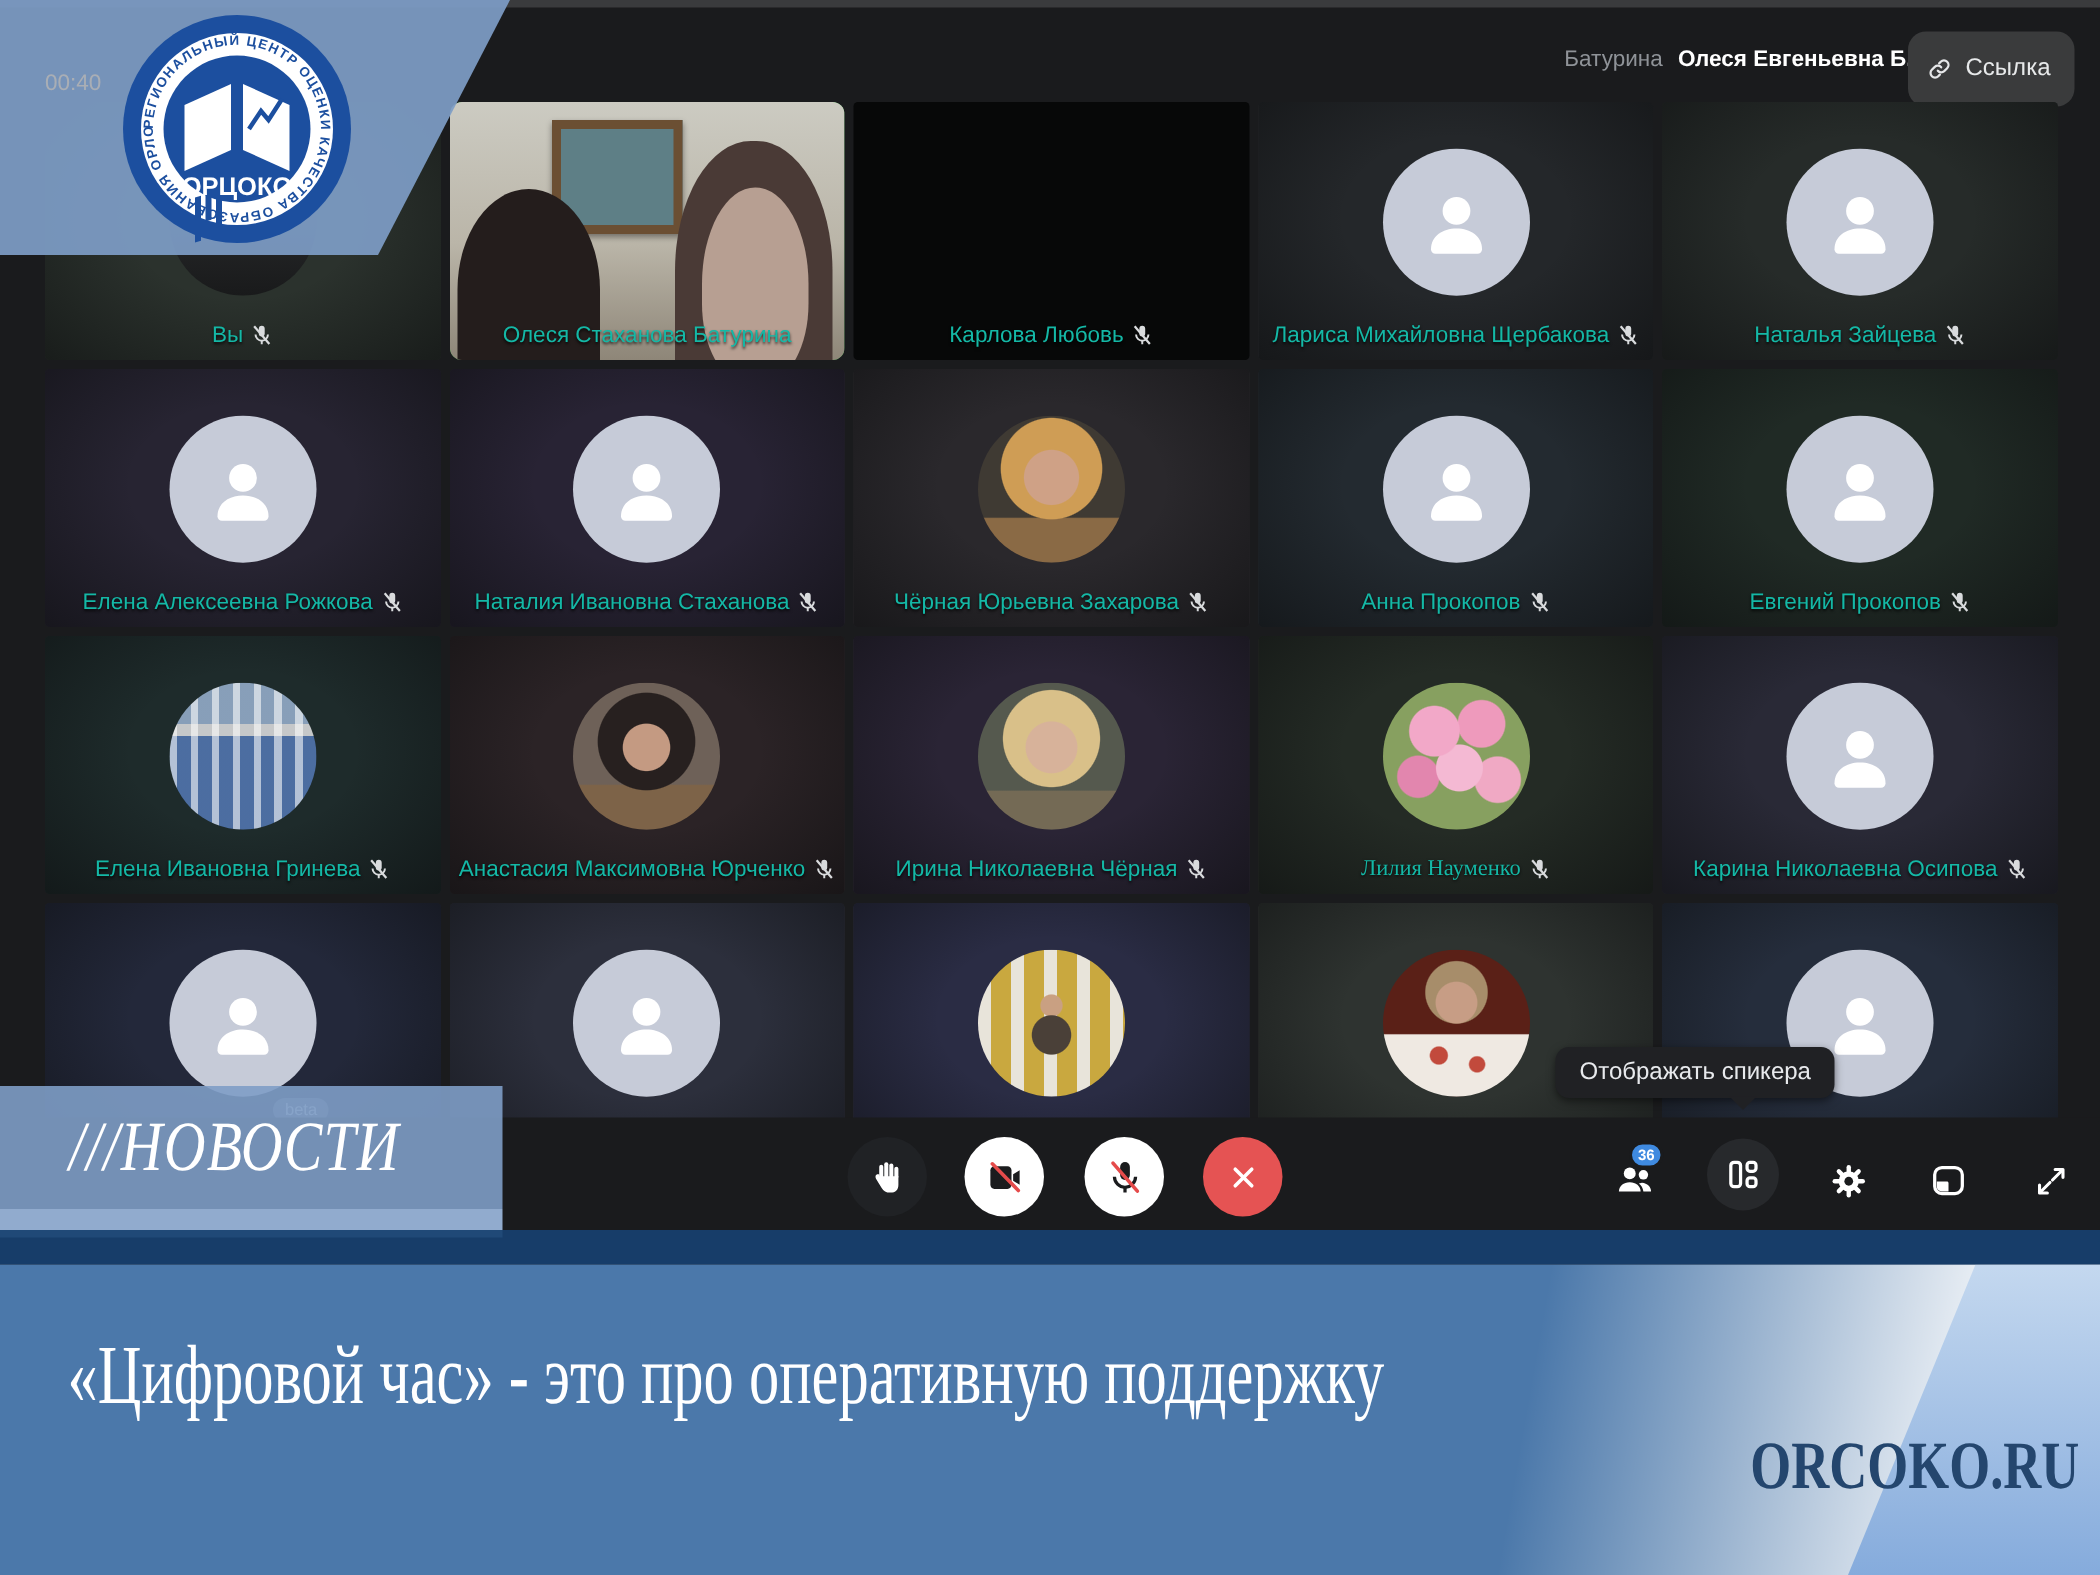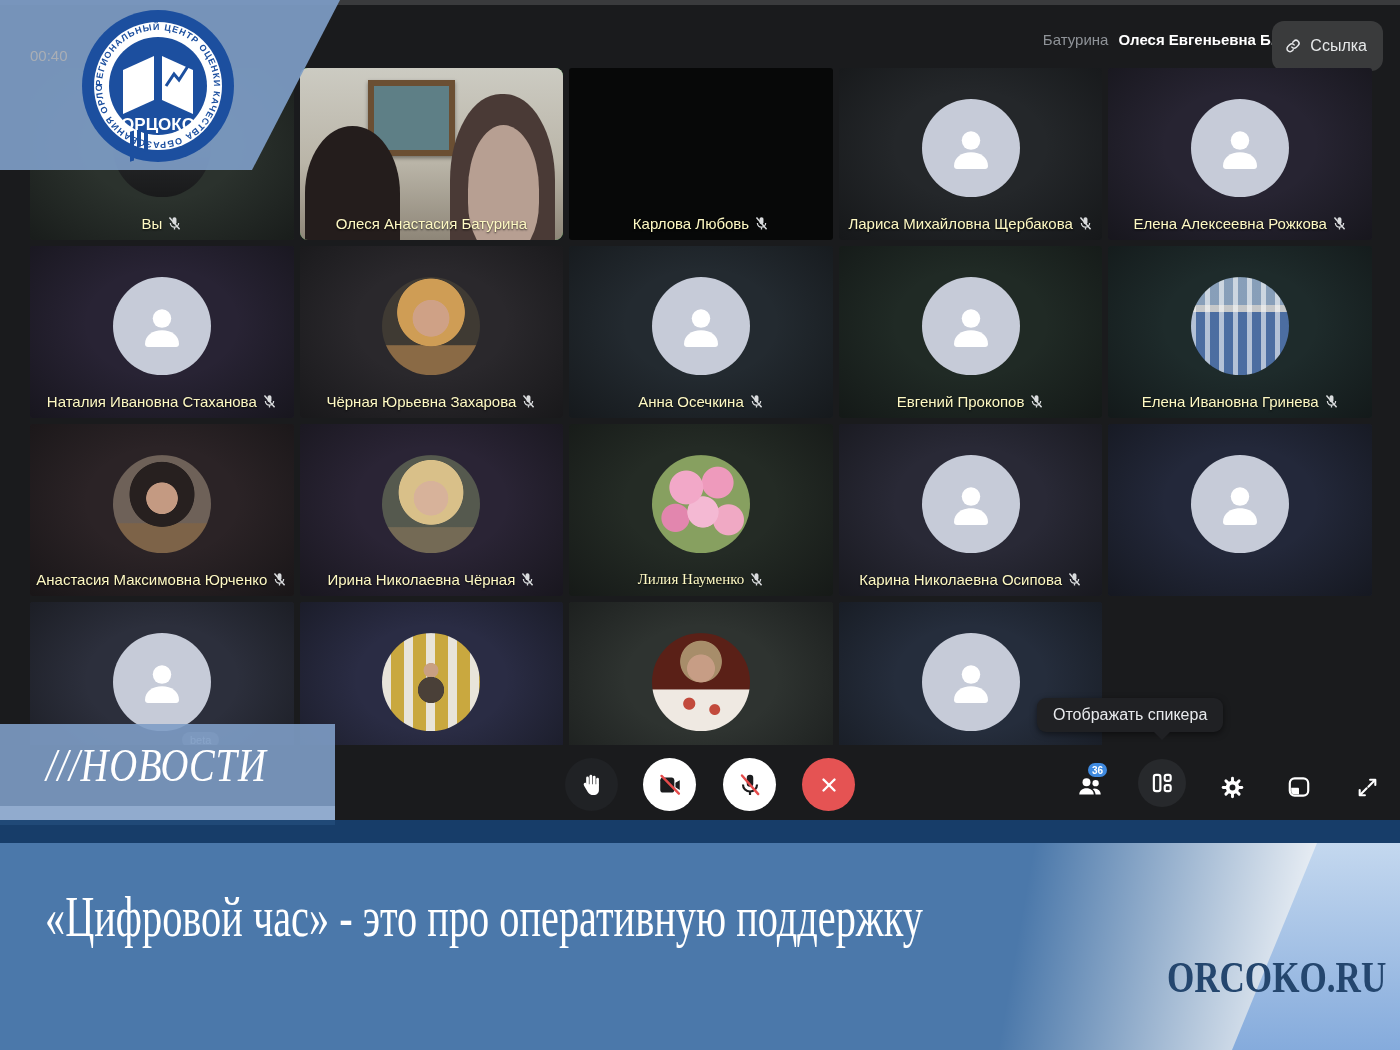--- a/index.html
+++ b/index.html
@@ -26,21 +26,21 @@
   .tile.active { border-radius:8px; box-shadow:0 0 0 3px #43b54b inset; }
 
   
   .t1{background:#2b322d;} .t3{background:#070808;} .t4{background:#24272a;} .t5{background:#262b29;}
   .t6{background:#272432;} .t7{background:#282334;} .t8{background:#2a282c;} .t9{background:#232a30;}
   .t10{background:#202a25;} .t11{background:#1e2b2b;} .t12{background:#2a2435;} .t13{background:#2b2326;}
   .t14{background:#242b25;font-family:Liberation Serif, serif;} .t15{background:#292936;} .t16{background:#23283a;} .t17{background:#2c2f3c;}
   .t18{background:#2a2c44;} .t19{background:#2e3330;} .t20{background:#252d3c;}
 
   .name { position:absolute; left:0; right:0; bottom:8px; display:flex; justify-content:center;
-          align-items:center; gap:5px; color:#fef9c3; font-size:15px;
+          align-items:center; gap:5px; color:#14b8a6; font-size:15px;
           text-shadow:0 1px 2px rgba(0,0,0,.8); z-index:3; }
   .name svg { flex:0 0 auto; }
 
   
   .av { position:absolute; left:50%; top:50%; transform:translate(-50%,-56%); width:98px; height:98px;
         border-radius:50%; z-index:2; }
   .av-generic { background:#c6cbd8; display:flex; align-items:center; justify-content:center; }
 
   
   .p1  { background:radial-gradient(circle at 50% 42%, #7c7c7c 0 24%, rgba(0,0,0,0) 25%),
@@ -180,21 +180,21 @@
     </div>
 
     <div class="tile active">
       <div class="video-room">
         <div class="painting"></div>
         <div class="p-head-l"></div>
         <div class="p-hair-r"></div>
         <div class="p-face-r"></div>
       </div>
       <div class="name">
-          <span>Олеся Анастасия Батурина</span>
+          <span>Олеся Стаханова Батурина</span>
         </div>
     </div>
 
     <div class="tile t3">
       <div class="name">
           <span>Карлова Любовь</span>
         <svg width="15" height="15" viewBox="0 0 16 16">
             <g stroke="#d9dbdd" fill="none" stroke-width="1.4">
               <rect x="5.9" y="1.2" width="4.2" height="7.6" rx="2.1" fill="#d9dbdd" stroke="none"></rect>
               <path d="M3.6 7.5a4.4 4.4 0 0 0 8.8 0"></path>
@@ -219,20 +219,40 @@
             <g stroke="#d9dbdd" fill="none" stroke-width="1.4">
               <rect x="5.9" y="1.2" width="4.2" height="7.6" rx="2.1" fill="#d9dbdd" stroke="none"></rect>
               <path d="M3.6 7.5a4.4 4.4 0 0 0 8.8 0"></path>
               <line x1="8" y1="12" x2="8" y2="14.4"></line>
               <line x1="2.6" y1="1.6" x2="13.4" y2="14.2" stroke-width="1.6"></line>
             </g>
           </svg>
       </div>
     </div>
 
+    <div class="tile t5">
+      <div class="av av-generic">
+          <svg width="60" height="60" viewBox="0 0 24 24" fill="#fff">
+            <circle cx="12" cy="9" r="3.7"></circle>
+            <path d="M5.2 19.2c0-3.4 3-5.5 6.8-5.5s6.8 2.1 6.8 5.5c0 .7-.5 1.2-1.2 1.2H6.4c-.7 0-1.2-.5-1.2-1.2z"></path>
+          </svg>
+        </div>
+        <div class="vig"></div>
+      <div class="name">
+          <span>Наталья Зайцева</span>
+        <svg width="15" height="15" viewBox="0 0 16 16">
+            <g stroke="#d9dbdd" fill="none" stroke-width="1.4">
+              <rect x="5.9" y="1.2" width="4.2" height="7.6" rx="2.1" fill="#d9dbdd" stroke="none"></rect>
+              <path d="M3.6 7.5a4.4 4.4 0 0 0 8.8 0"></path>
+              <line x1="8" y1="12" x2="8" y2="14.4"></line>
+              <line x1="2.6" y1="1.6" x2="13.4" y2="14.2" stroke-width="1.6"></line>
+            </g>
+          </svg>
+      </div>
+    </div>
 
     <div class="tile t6">
       <div class="av av-generic">
           <svg width="60" height="60" viewBox="0 0 24 24" fill="#fff">
             <circle cx="12" cy="9" r="3.7"></circle>
             <path d="M5.2 19.2c0-3.4 3-5.5 6.8-5.5s6.8 2.1 6.8 5.5c0 .7-.5 1.2-1.2 1.2H6.4c-.7 0-1.2-.5-1.2-1.2z"></path>
           </svg>
         </div>
         <div class="vig"></div>
       <div class="name">
@@ -287,21 +307,21 @@
 
     <div class="tile t9">
       <div class="av av-generic">
           <svg width="60" height="60" viewBox="0 0 24 24" fill="#fff">
             <circle cx="12" cy="9" r="3.7"></circle>
             <path d="M5.2 19.2c0-3.4 3-5.5 6.8-5.5s6.8 2.1 6.8 5.5c0 .7-.5 1.2-1.2 1.2H6.4c-.7 0-1.2-.5-1.2-1.2z"></path>
           </svg>
         </div>
         <div class="vig"></div>
       <div class="name">
-          <span>Анна Осечкина</span>
+          <span>Анна Прокопов</span>
         <svg width="15" height="15" viewBox="0 0 16 16">
             <g stroke="#d9dbdd" fill="none" stroke-width="1.4">
               <rect x="5.9" y="1.2" width="4.2" height="7.6" rx="2.1" fill="#d9dbdd" stroke="none"></rect>
               <path d="M3.6 7.5a4.4 4.4 0 0 0 8.8 0"></path>
               <line x1="8" y1="12" x2="8" y2="14.4"></line>
               <line x1="2.6" y1="1.6" x2="13.4" y2="14.2" stroke-width="1.6"></line>
             </g>
           </svg>
       </div>
     </div>

